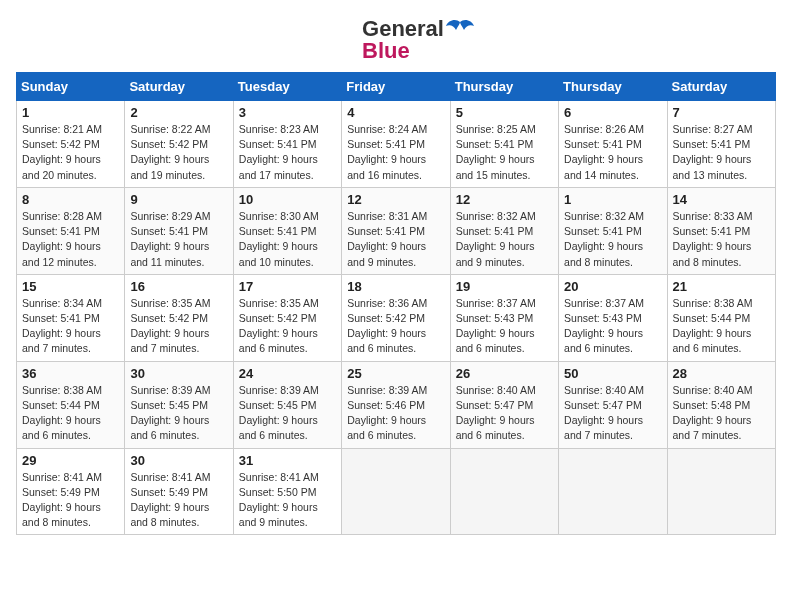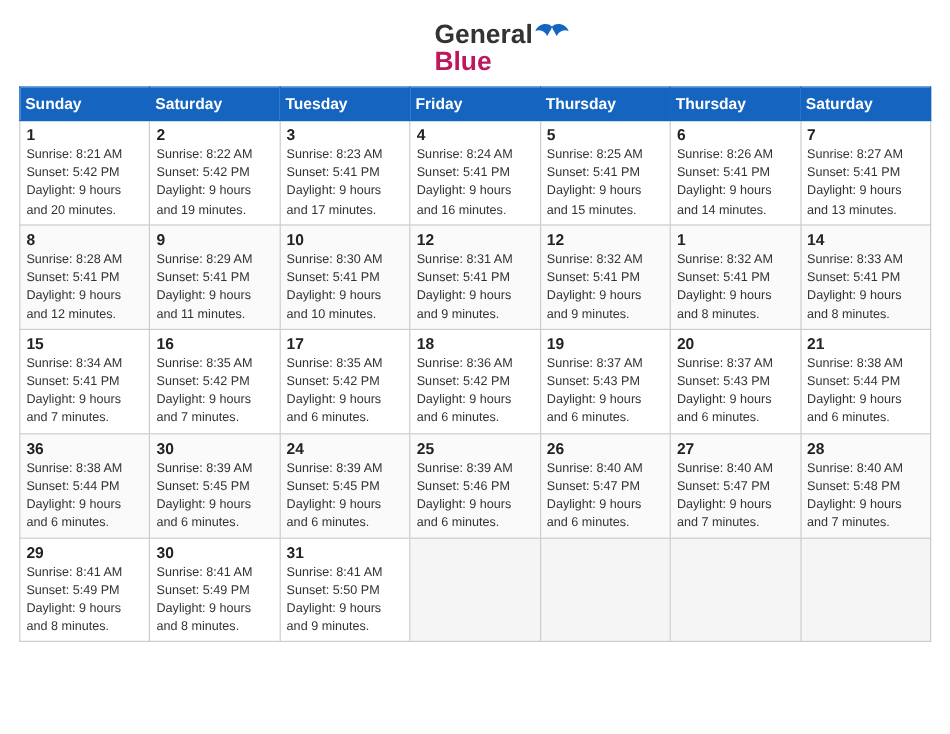--- a/index.html
+++ b/index.html
@@ -139,21 +139,21 @@
         <td><span class="day-num">19</span><span class="cell-text">Sunrise: 8:37 AM<br>Sunset: 5:43 PM<br>Daylight: 9 hours and 6 minutes.</span></td>
         <td><span class="day-num">20</span><span class="cell-text">Sunrise: 8:37 AM<br>Sunset: 5:43 PM<br>Daylight: 9 hours and 6 minutes.</span></td>
         <td><span class="day-num">21</span><span class="cell-text">Sunrise: 8:38 AM<br>Sunset: 5:44 PM<br>Daylight: 9 hours and 6 minutes.</span></td>
       </tr>
       <tr>
         <td><span class="day-num">36</span><span class="cell-text">Sunrise: 8:38 AM<br>Sunset: 5:44 PM<br>Daylight: 9 hours and 6 minutes.</span></td>
         <td><span class="day-num">30</span><span class="cell-text">Sunrise: 8:39 AM<br>Sunset: 5:45 PM<br>Daylight: 9 hours and 6 minutes.</span></td>
         <td><span class="day-num">24</span><span class="cell-text">Sunrise: 8:39 AM<br>Sunset: 5:45 PM<br>Daylight: 9 hours and 6 minutes.</span></td>
         <td><span class="day-num">25</span><span class="cell-text">Sunrise: 8:39 AM<br>Sunset: 5:46 PM<br>Daylight: 9 hours and 6 minutes.</span></td>
         <td><span class="day-num">26</span><span class="cell-text">Sunrise: 8:40 AM<br>Sunset: 5:47 PM<br>Daylight: 9 hours and 6 minutes.</span></td>
-        <td><span class="day-num">27</span><span class="cell-text">Sunrise: 8:40 AM<br>Sunset: 5:47 PM<br>Daylight: 9 hours and 7 minutes.</span></td>
+        <td><span class="day-num">50</span><span class="cell-text">Sunrise: 8:40 AM<br>Sunset: 5:47 PM<br>Daylight: 9 hours and 7 minutes.</span></td>
         <td><span class="day-num">28</span><span class="cell-text">Sunrise: 8:40 AM<br>Sunset: 5:48 PM<br>Daylight: 9 hours and 7 minutes.</span></td>
       </tr>
       <tr>
         <td><span class="day-num">29</span><span class="cell-text">Sunrise: 8:41 AM<br>Sunset: 5:49 PM<br>Daylight: 9 hours and 8 minutes.</span></td>
         <td><span class="day-num">30</span><span class="cell-text">Sunrise: 8:41 AM<br>Sunset: 5:49 PM<br>Daylight: 9 hours and 8 minutes.</span></td>
         <td><span class="day-num">31</span><span class="cell-text">Sunrise: 8:41 AM<br>Sunset: 5:50 PM<br>Daylight: 9 hours and 9 minutes.</span></td>
         <td class="empty"></td>
         <td class="empty"></td>
         <td class="empty"></td>
         <td class="empty"></td>

